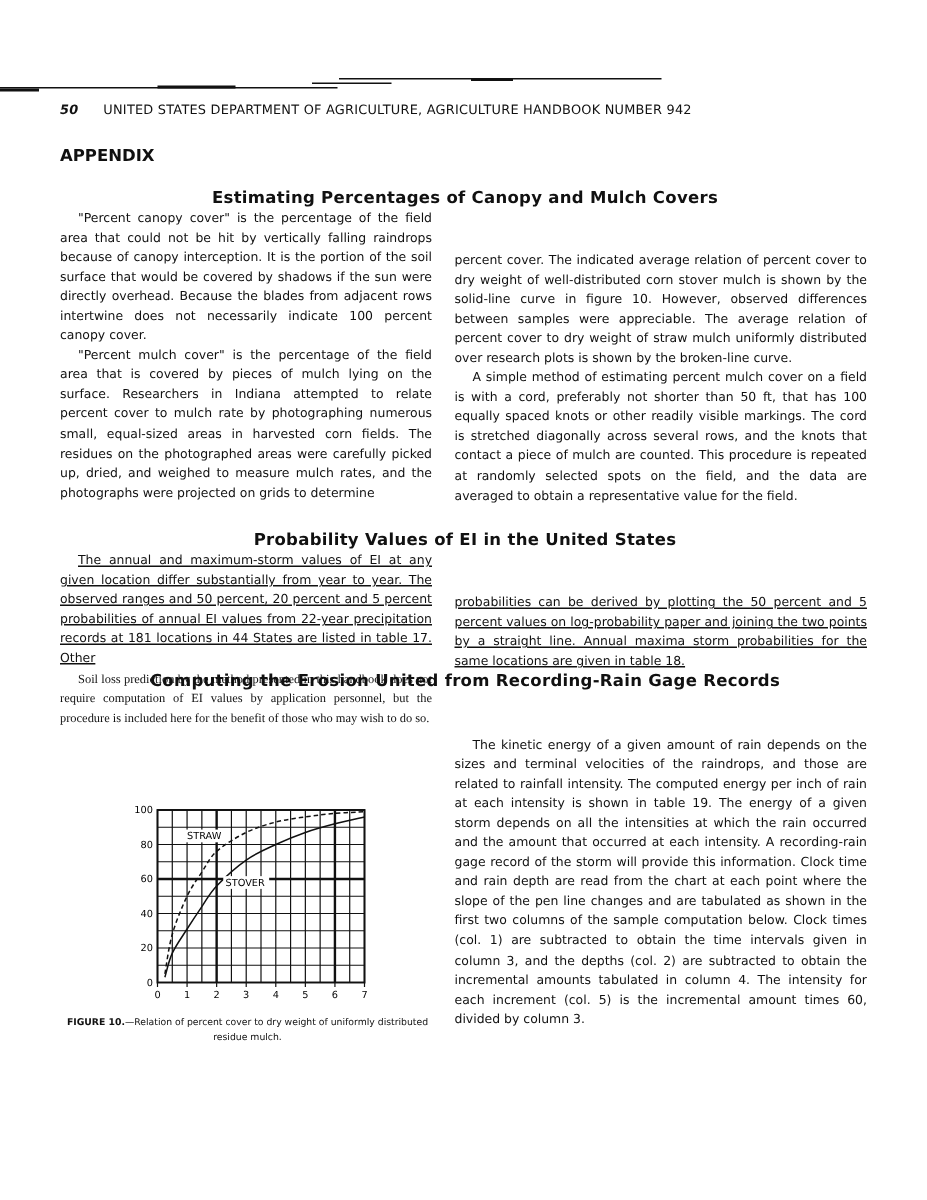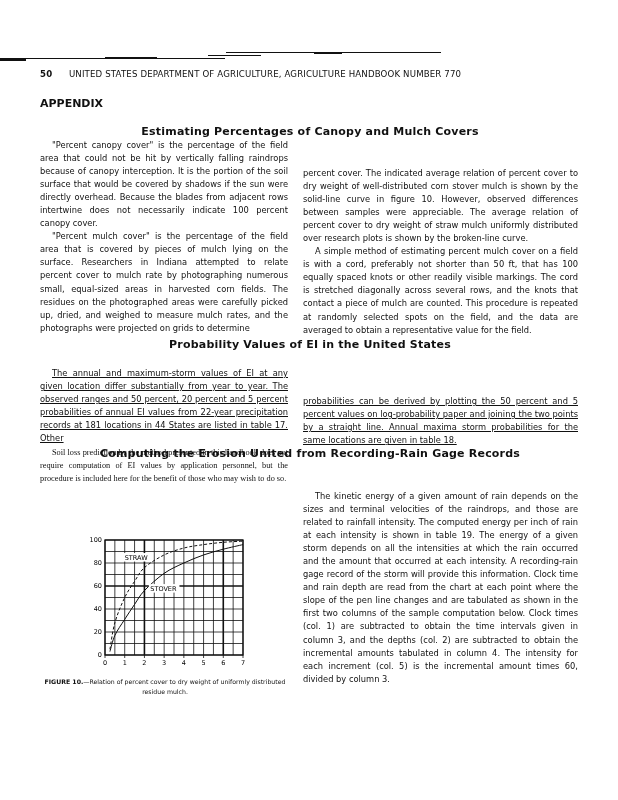--- a/index.html
+++ b/index.html
@@ -1,20 +1,20 @@
 <!DOCTYPE html>
 <html><head>
 <meta charset="utf-8">
 <style>
   html, body { margin:0; padding:0; background:#ffffff; }
   body { width:618px; height:800px; position:relative; overflow:hidden;
          font-family:"DejaVu Sans", sans-serif; color:#111; }
   .rule { position:absolute; background:#111; }
   .running-head { position:absolute; left:40px; top:69px; width:540px; font-size:8.6px; letter-spacing:0.15px; white-space:nowrap; }
-  .running-head .pg { display:inline-block; width:26px; font-weight:bold; }
+  .running-head .pg { display:inline-block; width:26px; font-weight:bold;font-style:italic; }
   .h1 { position:absolute; left:0; width:618px; font-weight:bold; font-size:11px;padding-left:40px; }
   .h2 { position:absolute; left:40px; width:540px; text-align:center; font-weight:bold; font-size:11px; letter-spacing:0.2px; }
   .col { position:absolute; font-size:8.3px; line-height:13.05px; text-align:justify; }
   .col p { margin:0; text-indent:12px; }
   .col p.noind { text-indent:0;margin-top:28px; }
   .left { left:40px; width:248px; }
   .right { left:303px; width:275px; }
   .caption { position:absolute; left:40px; width:250px; font-size:6.2px; line-height:10px; text-align:center; }
   .caption .lbl { font-weight:bold; }
   svg text { font-family:"DejaVu Sans", sans-serif; }
@@ -25,36 +25,36 @@
 <div class="rule" style="left:0;top:58px;width:225px;height:1px;"></div>
 <div class="rule" style="left:0;top:59px;width:26px;height:2px;"></div>
 <div class="rule" style="left:105px;top:57px;width:52px;height:2px;"></div>
 <div class="rule" style="left:208px;top:55px;width:18px;height:1px;"></div>
 <div class="rule" style="left:226px;top:52px;width:215px;height:1px;"></div>
 <div class="rule" style="left:226px;top:55px;width:35px;height:1px;"></div>
 <div class="rule" style="left:314px;top:52px;width:28px;height:2px;"></div>
 
 <div class="running-head">
   <span class="pg">50</span>
-  <span>UNITED STATES DEPARTMENT OF AGRICULTURE, AGRICULTURE HANDBOOK NUMBER 770</span>
+  <span>UNITED STATES DEPARTMENT OF AGRICULTURE, AGRICULTURE HANDBOOK NUMBER 942</span>
 </div>
 
 <div class="h1" style="top:97px;">APPENDIX</div>
 
 <div class="h2" style="top:125px;">Estimating Percentages of Canopy and Mulch Covers</div>
 <div class="col left" style="top:139px;">
   <p>"Percent canopy cover" is the percentage of the field area that could not be hit by vertically falling raindrops because of canopy interception. It is the portion of the soil surface that would be covered by shadows if the sun were directly overhead. Because the blades from adjacent rows intertwine does not necessarily indicate 100 percent canopy cover.</p>
   <p>"Percent mulch cover" is the percentage of the field area that is covered by pieces of mulch lying on the surface. Researchers in Indiana attempted to relate percent cover to mulch rate by photographing numerous small, equal-sized areas in harvested corn fields. The residues on the photographed areas were carefully picked up, dried, and weighed to measure mulch rates, and the photographs were projected on grids to determine</p>
 </div>
 <div class="col right" style="top:139px;">
   <p class="noind">percent cover. The indicated average relation of percent cover to dry weight of well-distributed corn stover mulch is shown by the solid-line curve in figure 10. However, observed differences between samples were appreciable. The average relation of percent cover to dry weight of straw mulch uniformly distributed over research plots is shown by the broken-line curve.</p>
   <p>A simple method of estimating percent mulch cover on a field is with a cord, preferably not shorter than 50 ft, that has 100 equally spaced knots or other readily visible markings. The cord is stretched diagonally across several rows, and the knots that contact a piece of mulch are counted. This procedure is repeated at randomly selected spots on the field, and the data are averaged to obtain a representative value for the field.</p>
 </div>
 
-<div class="h2" style="top:338px;">Probability Values of EI in the United States</div>
+<div class="h2" style="top:353px;">Probability Values of EI in the United States</div>
 <div class="col left" style="top:367px;text-decoration:underline;">
   <p>The annual and maximum-storm values of EI at any given location differ substantially from year to year. The observed ranges and 50 percent, 20 percent and 5 percent probabilities of annual EI values from 22-year precipitation records at 181 locations in 44 States are listed in table 17. Other</p>
 </div>
 <div class="col right" style="top:367px;text-decoration:underline;">
   <p class="noind">probabilities can be derived by plotting the 50 percent and 5 percent values on log-probability paper and joining the two points by a straight line. Annual maxima storm probabilities for the same locations are given in table 18.</p>
 </div>
 
 <div class="h2" style="top:447px;">Computing the Erosion United from Recording-Rain Gage Records</div>
 <div class="col left" style="top:446px;font-family:Liberation Serif, serif;">
   <p>Soil loss prediction by the method presented in this handbook does not require computation of EI values by application personnel, but the procedure is included here for the benefit of those who may wish to do so.</p>

